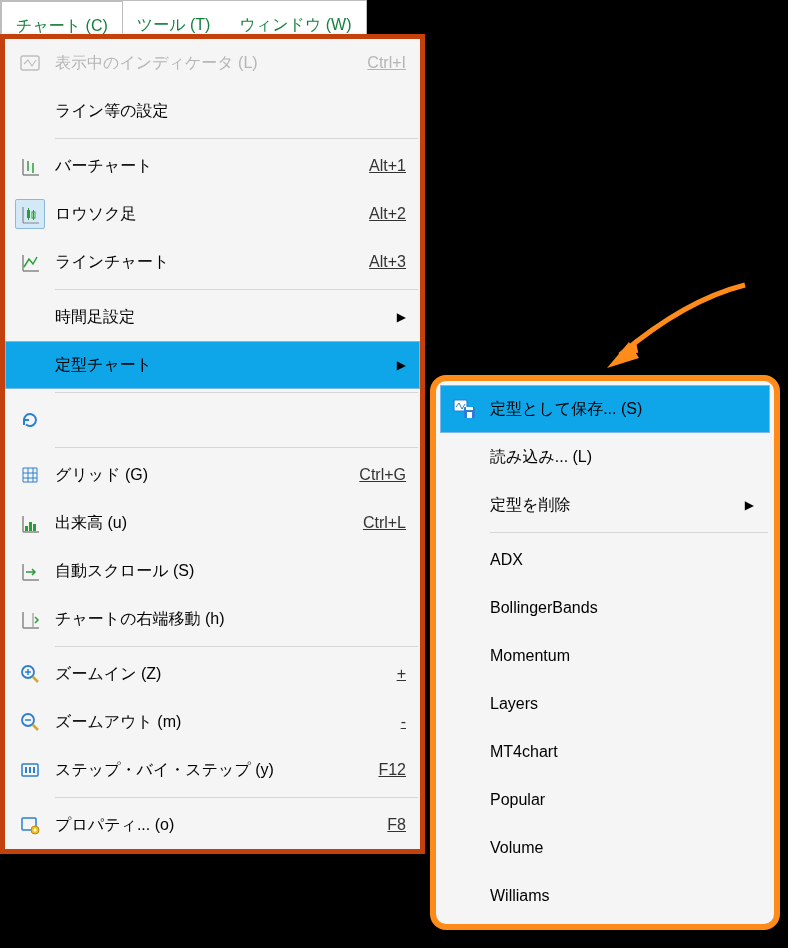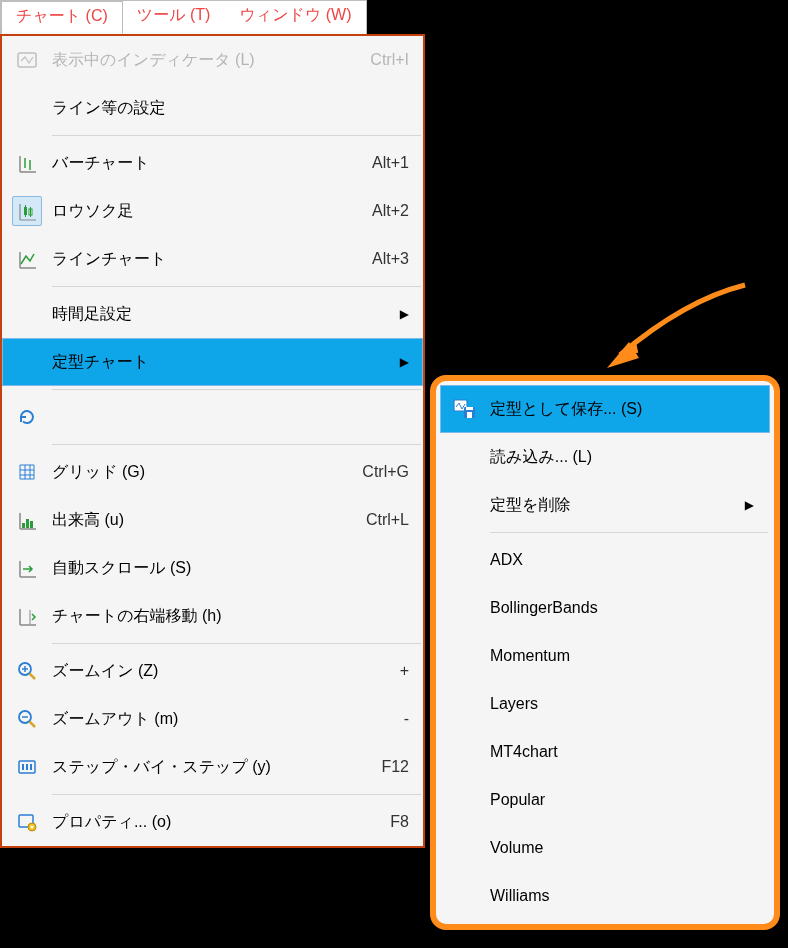--- a/index.html
+++ b/index.html
@@ -14,34 +14,34 @@
     .menubar {
       background: #fff;
       border: 1px solid #bdbdbd;
       display: flex;
       height: 35px;
       position: absolute;
       top: 0;
       left: 0;
     }
     .menubar-item {
-      padding: 4px 14px;
+      padding: 14px 14px;
       border-right: 1px solid transparent;
       cursor: default;
-      color: #ef4444;
+      color: #15803d;
     }
     .menubar-item.active {
       background: #fff;
       border: 1px solid #bdbdbd;
       border-bottom: 1px solid #fff;
     }
     .menu {
       position: absolute;
       background: #f5f5f5;
-      border: 2px solid #c2410c;
+      border: 5px solid #c2410c;
       box-shadow: 2px 2px 6px rgba(0,0,0,0.2);
     }
     .main-menu {
       top: 34px;
       left: 0;
       width: 425px;
     }
     .menu-row {
       display: flex;
       align-items: center;
@@ -78,20 +78,21 @@
       border: 1px solid #8cb8de;
       border-radius: 2px;
     }
     .menu-label {
       flex: 1;
       color: #000;
     }
     .menu-shortcut {
       color: #333;
       padding-left: 10px;
+      text-decoration: underline;
     }
     .menu-arrow {
       padding-left: 10px;
       font-size: 12px;
     }
     .separator {
       height: 1px;
       background: #d6d6d6;
       margin: 3px 2px 3px 50px;
     }

